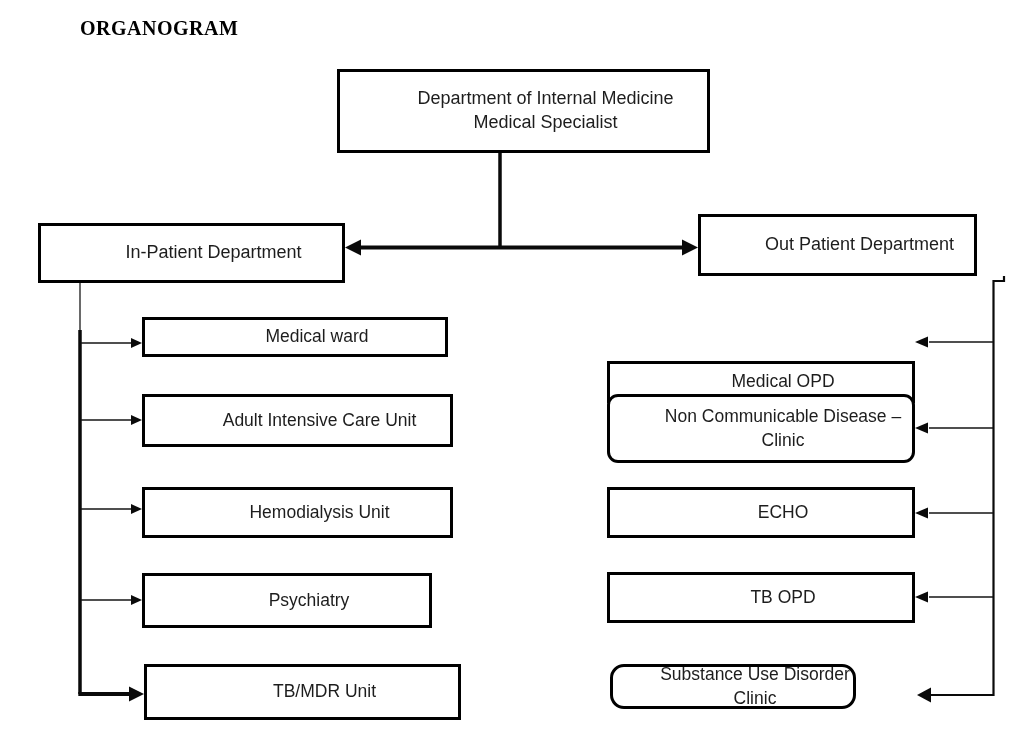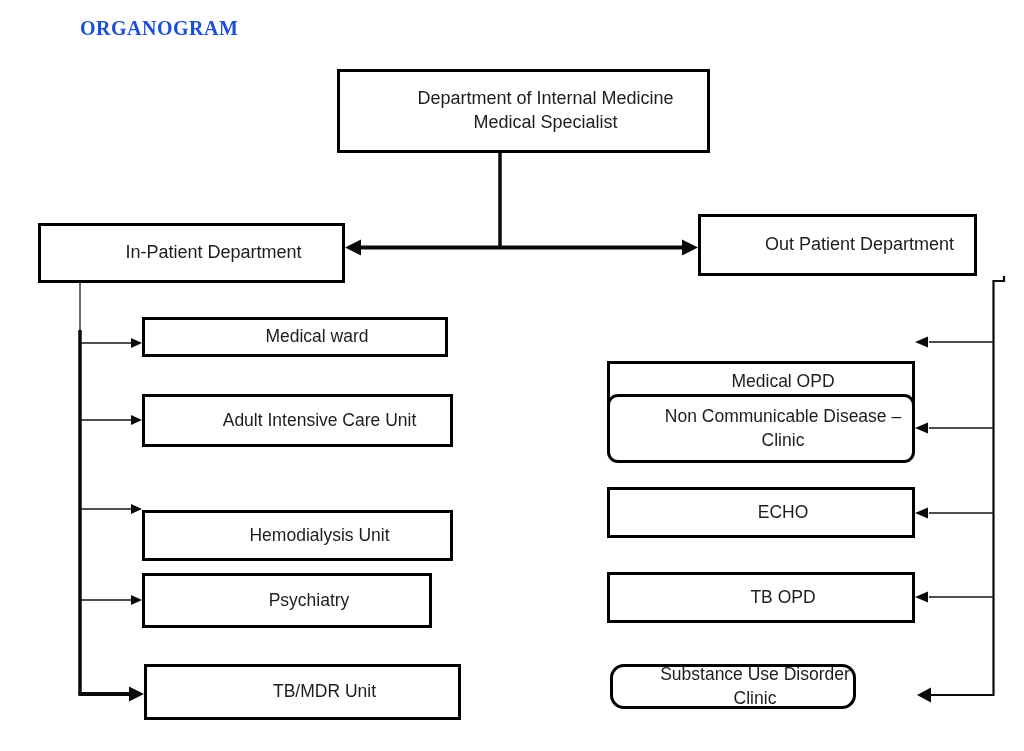--- a/index.html
+++ b/index.html
@@ -12,21 +12,21 @@
     color: #1d1d1d;
   }
   .canvas { position: absolute; inset: 0; }
   .page-title {
     position: absolute;
     left: 80px; top: 17px;
     font-family: "Liberation Serif", "DejaVu Serif", serif;
     font-weight: bold;
     font-size: 20px;
     letter-spacing: 0.5px;
-    color: #1d4ed8;
+    color: #000000;
     z-index: 3;
   }
   .box {
     position: absolute;
     background: #ffffff;
     border: 3px solid #000000;
     display: flex;
     align-items: center;
     justify-content: center;
     text-align: center;
@@ -35,21 +35,21 @@
     z-index: 2;
     padding-left: 44px;
   }
   .box-root      { left: 337px; top:  69px; width: 373px; height: 84px; font-size: 18px; }
   .box-inpatient { left:  38px; top: 223px; width: 307px; height: 60px; font-size: 18px; }
   .box-outpatient{ left: 698px; top: 214px; width: 279px; height: 62px; font-size: 18px; }
 
   .box-unit { font-size: 17.5px; }
   .box-l0 { left: 142px; top: 317px; width: 306px; height: 40px; }
   .box-l1 { left: 142px; top: 394px; width: 311px; height: 53px; }
-  .box-l2 { left: 142px; top: 487px; width: 311px; height: 51px; margin-top: 23px; }
+  .box-l2 { left: 142px; top: 487px; width: 311px; height: 51px; }
   .box-l3 { left: 142px; top: 573px; width: 290px; height: 55px; }
   .box-l4 { left: 144px; top: 664px; width: 317px; height: 56px; }
 
   .box-r0 { left: 607px; top: 318px; width: 308px; height: 42px; margin-top: 43px; }
   .box-r1 { left: 607px; top: 394px; width: 308px; height: 69px; border-radius: 11px; }
   .box-r2 { left: 607px; top: 487px; width: 308px; height: 51px; }
   .box-r3 { left: 607px; top: 572px; width: 308px; height: 51px; }
   .box-r4 { left: 610px; top: 664px; width: 246px; height: 45px; border-radius: 14px; }
 
   svg.connectors { position: absolute; left: 0; top: 0; z-index: 1; }

